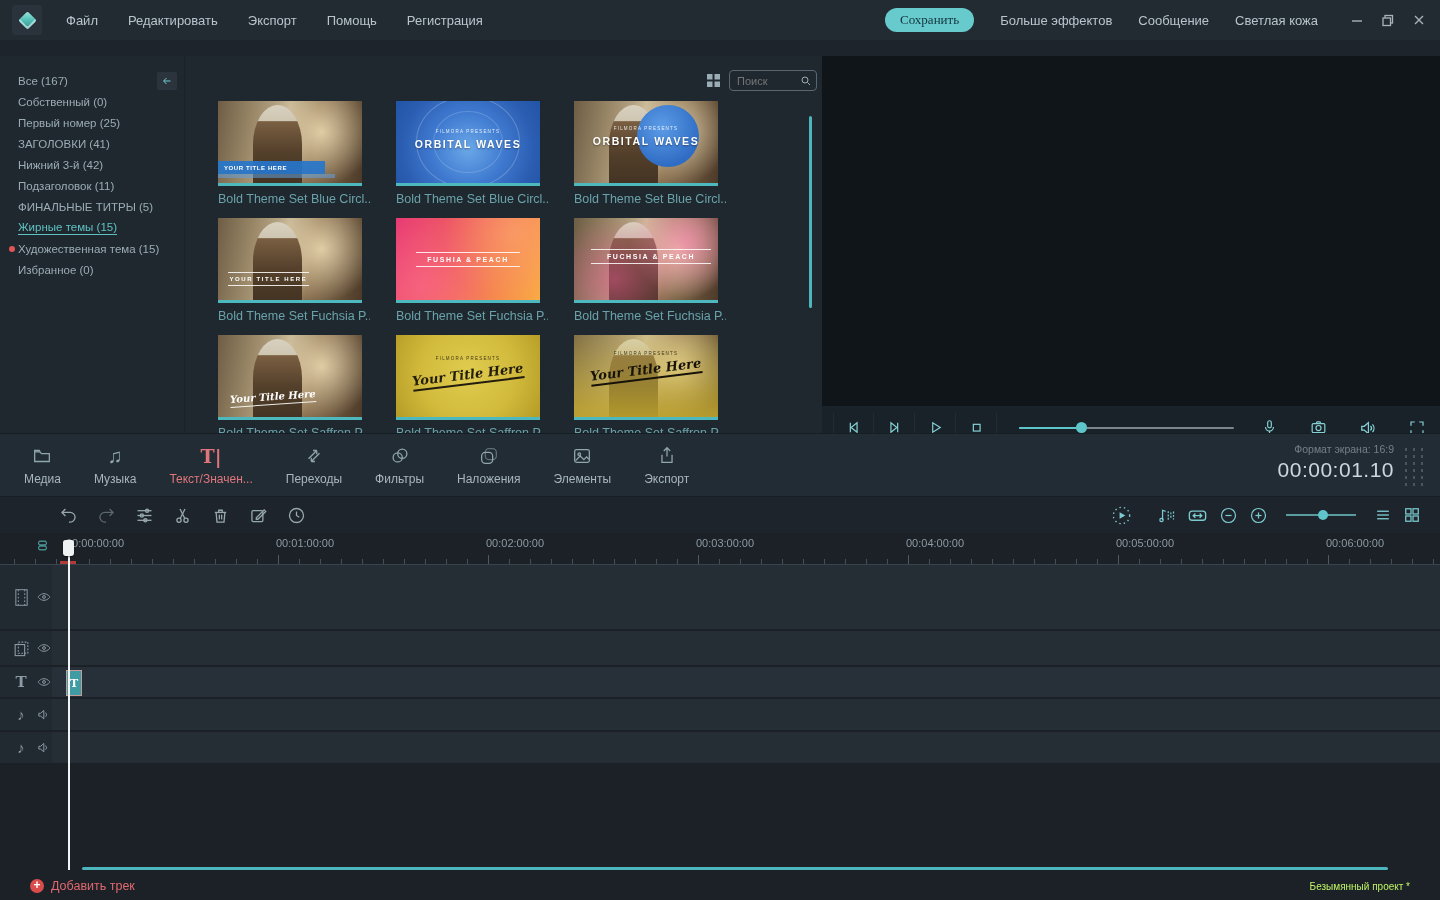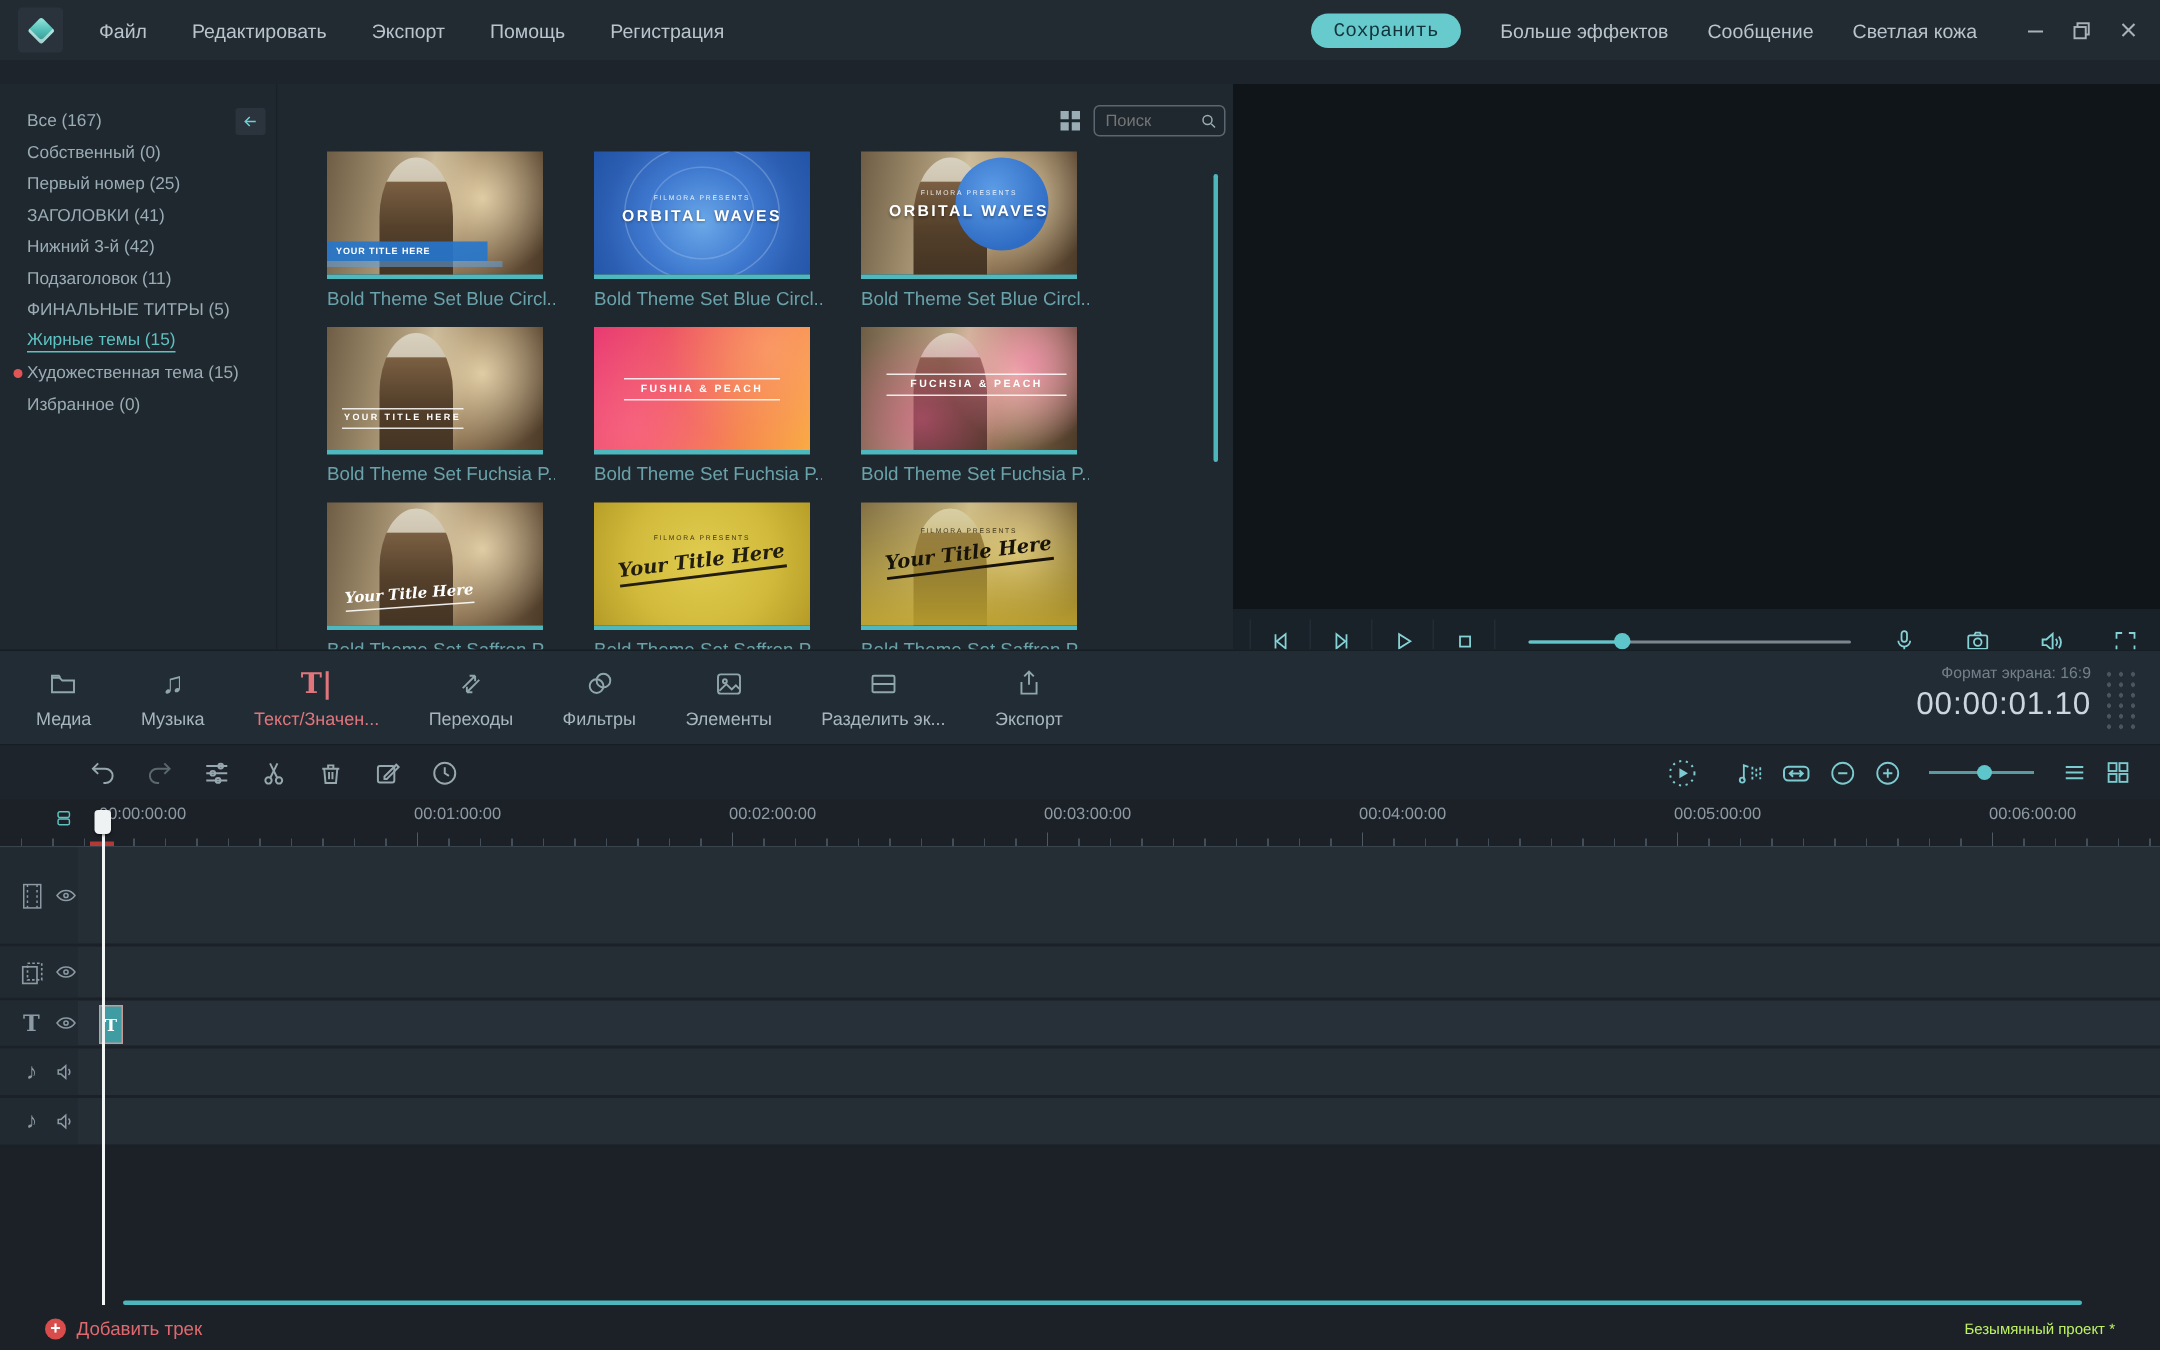--- a/index.html
+++ b/index.html
@@ -13,21 +13,21 @@
     display:flex; align-items:center; z-index:30; }
   .logo-box { width:30px; height:30px; margin-left:12px; background:#2a333c; border-radius:3px;
     display:flex; align-items:center; justify-content:center; }
   .logo-diamond { width:13px; height:13px; transform:rotate(45deg);
     background:linear-gradient(135deg,#9fe8df 0%,#56c2ba 45%,#2f8c88 100%); border-radius:2px;
     box-shadow:-2px -2px 0 rgba(255,255,255,.55) inset; }
   .menu-items { display:flex; gap:30px; margin-left:24px; }
   .menu-item { color:#b9c4cc; font-size:13px; cursor:default; }
   .menubar-right { position:absolute; right:14px; display:flex; align-items:center; gap:26px; }
   .save-pill { background:#67cbce; color:#12333a; font-size:13px; padding:4px 15px;
-    border-radius:13px; border:none; font-family:Liberation Mono, monospace; }
+    border-radius:13px; border:none; font-family:Liberation Serif, serif; }
   .topbar-link { color:#b9c4cc; font-size:13px; }
   .winbtns { display:flex; gap:17px; margin-left:6px; color:#a7b2ba; }
 
   
   .workspace { position:absolute; left:0; top:56px; width:1440px; height:393px; background:#20282f; }
 
   
   .sidebar { position:absolute; left:0; top:0; width:185px; height:100%; border-right:1px solid #1a2128; }
   .cat-item { position:relative; height:21px; display:flex; align-items:center; padding-left:18px;
     color:#9aacb4; font-size:11.5px; white-space:nowrap; }
@@ -477,35 +477,35 @@
             <svg width="22" height="22" viewBox="0 0 24 24" fill="none" stroke="currentColor" stroke-width="1.4">
               <circle cx="9.5" cy="13.5" r="5"></circle>
               <circle cx="14.5" cy="9.5" r="5"></circle>
             </svg>
           </span>
         <span class="tl">Фильтры</span>
       </button>
       <button class="tab">
         <span class="ti">
             <svg width="22" height="22" viewBox="0 0 24 24" fill="none" stroke="currentColor" stroke-width="1.4">
+              <rect x="8" y="4" width="12" height="12" rx="4" opacity=".55"></rect>
+              <rect x="4" y="8" width="12" height="12" rx="4"></rect>
+            </svg>
+          </span>
+        <span class="tl">Наложения</span>
+      </button>
+      <button class="tab">
+        <span class="ti">
+            <svg width="22" height="22" viewBox="0 0 24 24" fill="none" stroke="currentColor" stroke-width="1.4">
               <rect x="4" y="5" width="16" height="14" rx="2"></rect>
               <circle cx="9" cy="10" r="1.4"></circle>
               <path d="M5 17l5-5 4 4 3-3 2.5 2.5"></path>
             </svg>
           </span>
         <span class="tl">Элементы</span>
-      </button>
-      <button class="tab">
-        <span class="ti">
-            <svg width="22" height="22" viewBox="0 0 24 24" fill="none" stroke="currentColor" stroke-width="1.4">
-              <rect x="4" y="6" width="16" height="12" rx="1"></rect>
-              <line x1="4" y1="12" x2="20" y2="12"></line>
-            </svg>
-          </span>
-        <span class="tl">Разделить эк...</span>
       </button>
       <button class="tab">
         <span class="ti">
             <svg width="22" height="22" viewBox="0 0 24 24" fill="none" stroke="currentColor" stroke-width="1.4">
               <path d="M12 3.5v9M8.5 6.5L12 3l3.5 3.5"></path>
               <path d="M6.5 10.5v8.5h11v-8.5"></path>
             </svg>
           </span>
         <span class="tl">Экспорт</span>
       </button>

